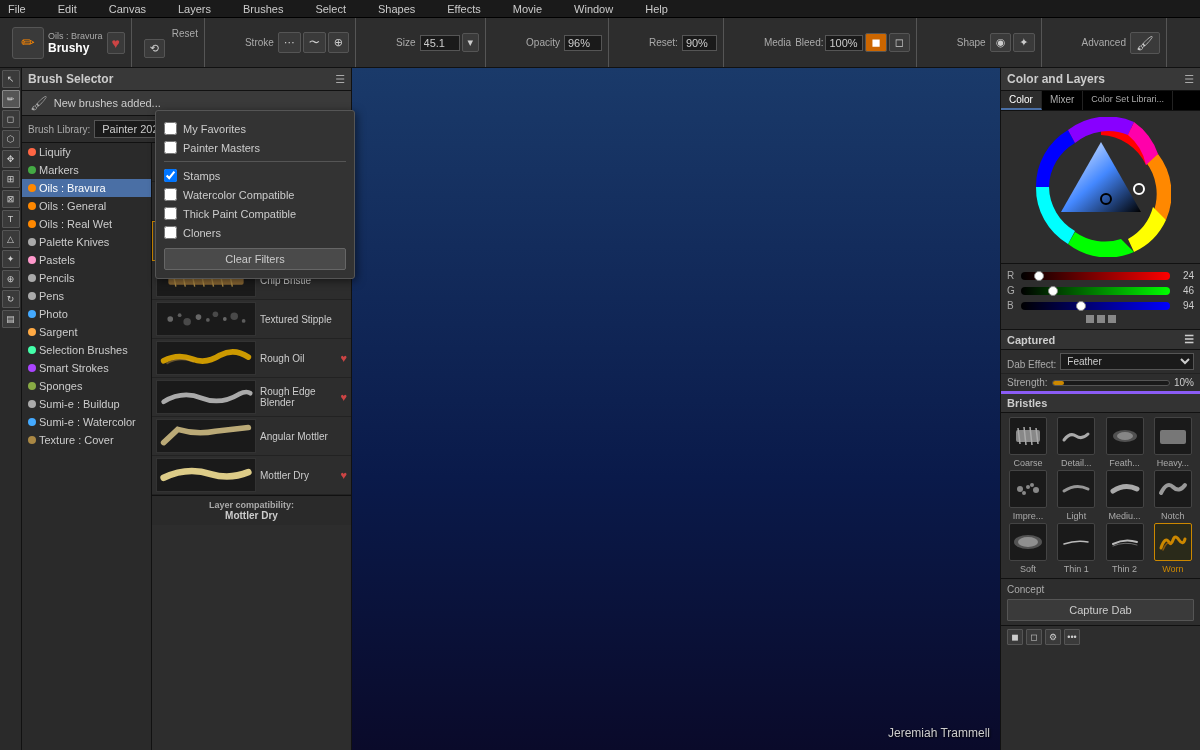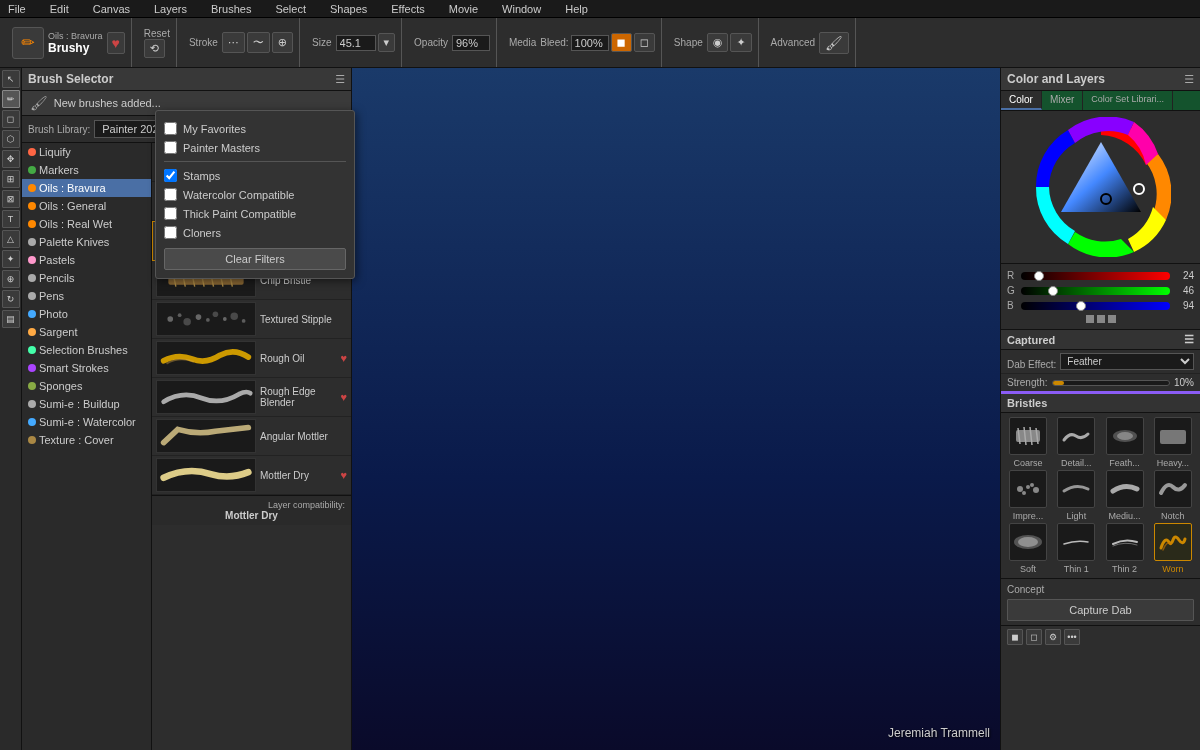--- a/index.html
+++ b/index.html
@@ -13,21 +13,21 @@
       color: #ccc;
     }
 
     
     #menubar {
       height: 18px;
       background: #1a1a1a;
       display: flex;
       align-items: center;
       padding: 0 4px;
-      gap: 16px;
+      gap: 24px;
       border-bottom: 1px solid #000;
     }
     .menu-item {
       color: #ccc;
       font-size: 11px;
       cursor: pointer;
       padding: 0 4px;
     }
 
     
@@ -46,20 +46,21 @@
       gap: 4px;
       padding: 0 6px;
       border-right: 1px solid #555;
       height: 100%;
     }
     .toolbar-label {
       color: #aaa;
       font-size: 10px;
       display: block;
       text-align: center;
+      margin-left: 28px;
     }
     .toolbar-btn {
       background: #3a3a3a;
       border: 1px solid #555;
       color: #ccc;
       cursor: pointer;
       padding: 2px 5px;
       font-size: 11px;
       border-radius: 2px;
     }
@@ -336,21 +337,21 @@
       background: #383838;
       padding: 4px 6px;
       display: flex;
       align-items: center;
       justify-content: space-between;
       border-bottom: 1px solid #111;
     }
     .panel-title { color: #ccc; font-size: 12px; font-weight: bold; }
     .panel-tabs {
       display: flex;
-      background: #14532d;
+      background: #000000;
       border-bottom: 1px solid #111;
     }
     .panel-tab {
       padding: 3px 8px;
       font-size: 10px;
       cursor: pointer;
       color: #aaa;
       border-right: 1px solid #222;
     }
     .panel-tab.active { background: #2d2d2d; color: #fff; border-bottom: 2px solid #4a6fa5; }
@@ -558,20 +559,24 @@
   <div class="toolbar-section">
     <span class="toolbar-label">Size</span>
     <div style="display:flex;align-items:center;gap:2px;">
       <input class="toolbar-input" style="width: 40px;" value="45.1">
       <button class="toolbar-btn">▾</button>
     </div>
   </div>
   <div class="toolbar-section">
     <span class="toolbar-label">Opacity</span>
     <input class="toolbar-input" value="96%" style="width: 38px;">
+  </div>
+  <div class="toolbar-section">
+    <span class="toolbar-label">Reset:</span>
+    <input class="toolbar-input" value="90%" style="width: 35px;">
   </div>
   <div class="toolbar-section">
     <span class="toolbar-label">Media</span>
     <div style="display:flex;align-items:center;gap:2px;">
       <span style="color:#aaa;font-size:10px;">Bleed:</span>
       <input class="toolbar-input" value="100%" style="width: 38px;">
       <button class="toolbar-btn" style="background:#cc6600;color:#fff;">◼</button>
       <button class="toolbar-btn">◻</button>
     </div>
   </div>
@@ -797,21 +802,21 @@
           <div class="brush-thumb">
             <svg viewBox="0 0 100 34">
               <path d="M5,20 Q30,8 55,16 Q75,22 95,14" stroke="#ddcc88" stroke-width="7" fill="none" stroke-linecap="round"></path>
             </svg>
           </div>
           <span class="brush-thumb-name">Mottler Dry</span>
           <span class="brush-heart">♥</span>
         </div>
 
         <div style="padding:4px 6px;border-top:1px solid #111;background:#2a2a2a;">
-          <div style="color:#aaa;font-size:9px;text-align:right;">Layer compatibility:</div>
+          <div style="color:#aaa;font-size:9px;text-align:center;font-weight:bold;">Layer compatibility:</div>
           <div style="color:#ccc;font-size:10px;text-align:center;font-weight:bold;">Mottler Dry</div>
         </div>
       </div>
     </div>
 
     <div id="filter-panel">
       <div class="filter-option">
         <input type="checkbox" style="">
         <label>My Favorites</label>
       </div>

